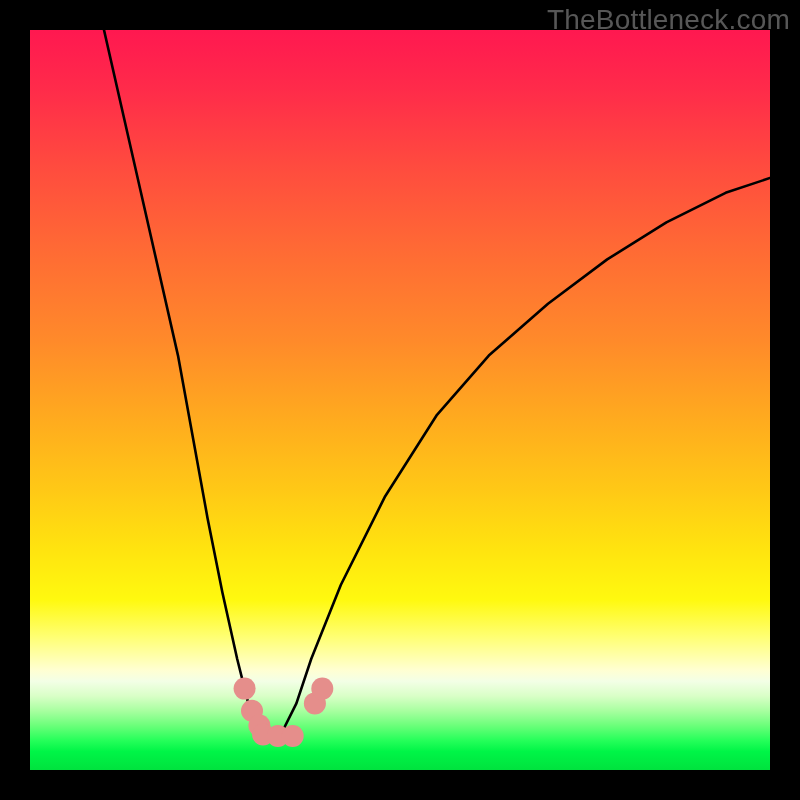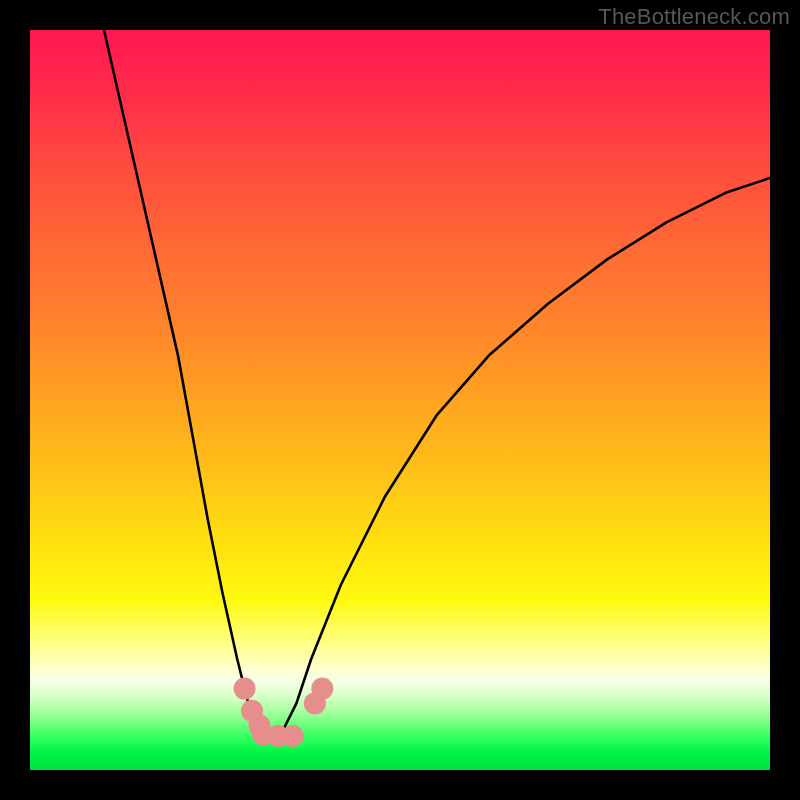--- a/index.html
+++ b/index.html
@@ -15,21 +15,21 @@
     position: relative;
     width: 800px;
     height: 800px;
     background: #000000;
   }
   .watermark {
     position: absolute;
     top: 4px;
     right: 10px;
     color: #575757;
-    font-size: 22px;
+    font-size: 28px;
     font-weight: 400;
     letter-spacing: 0.2px;
     z-index: 10;
   }
   .plot-area {
     position: absolute;
     left: 30px;
     top: 30px;
     width: 740px;
     height: 740px;

